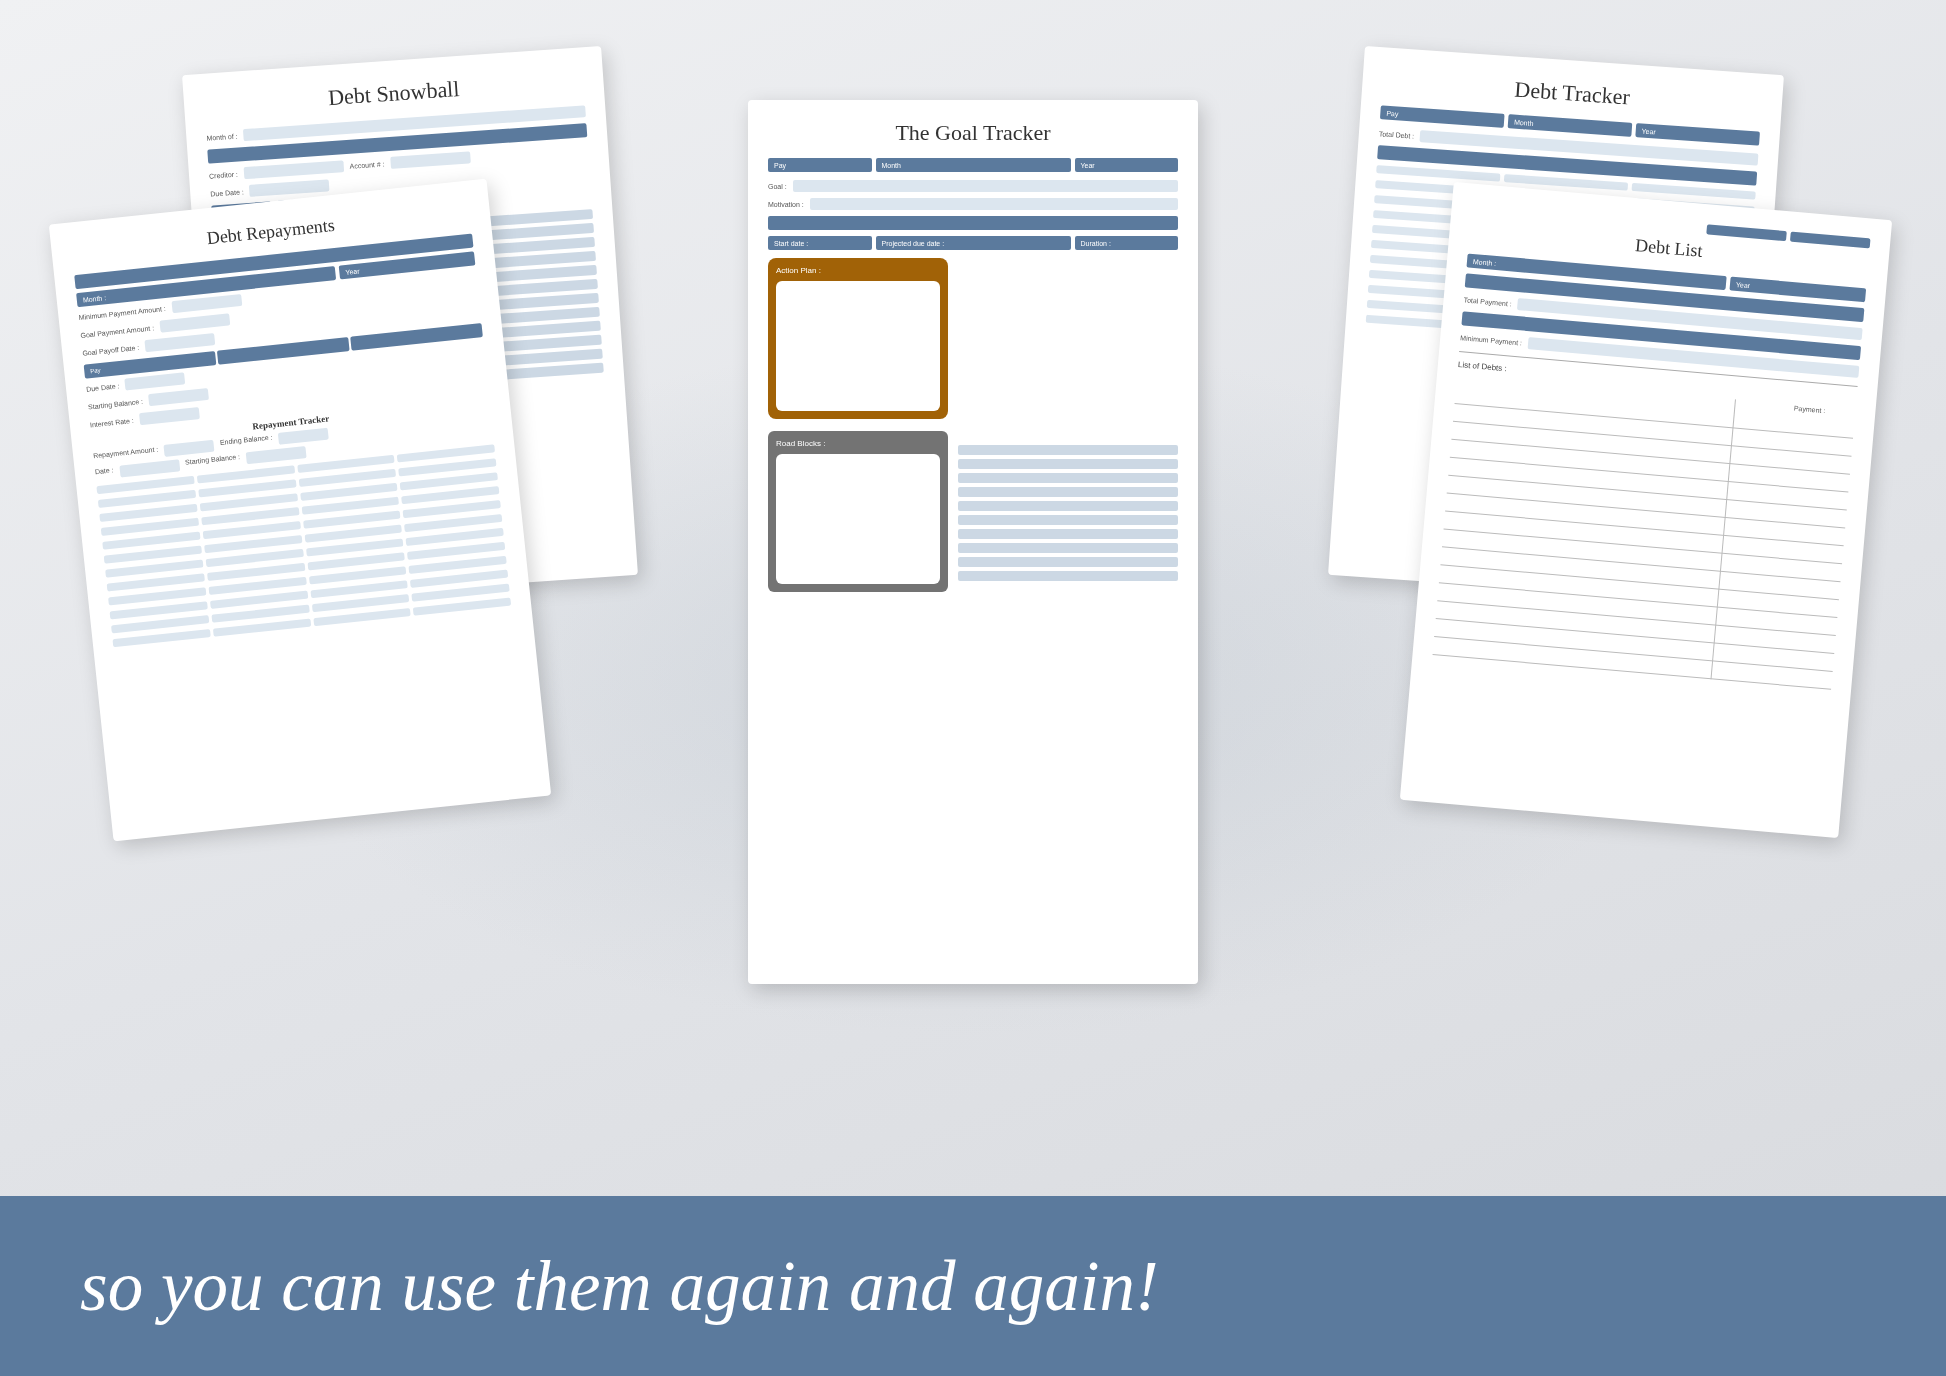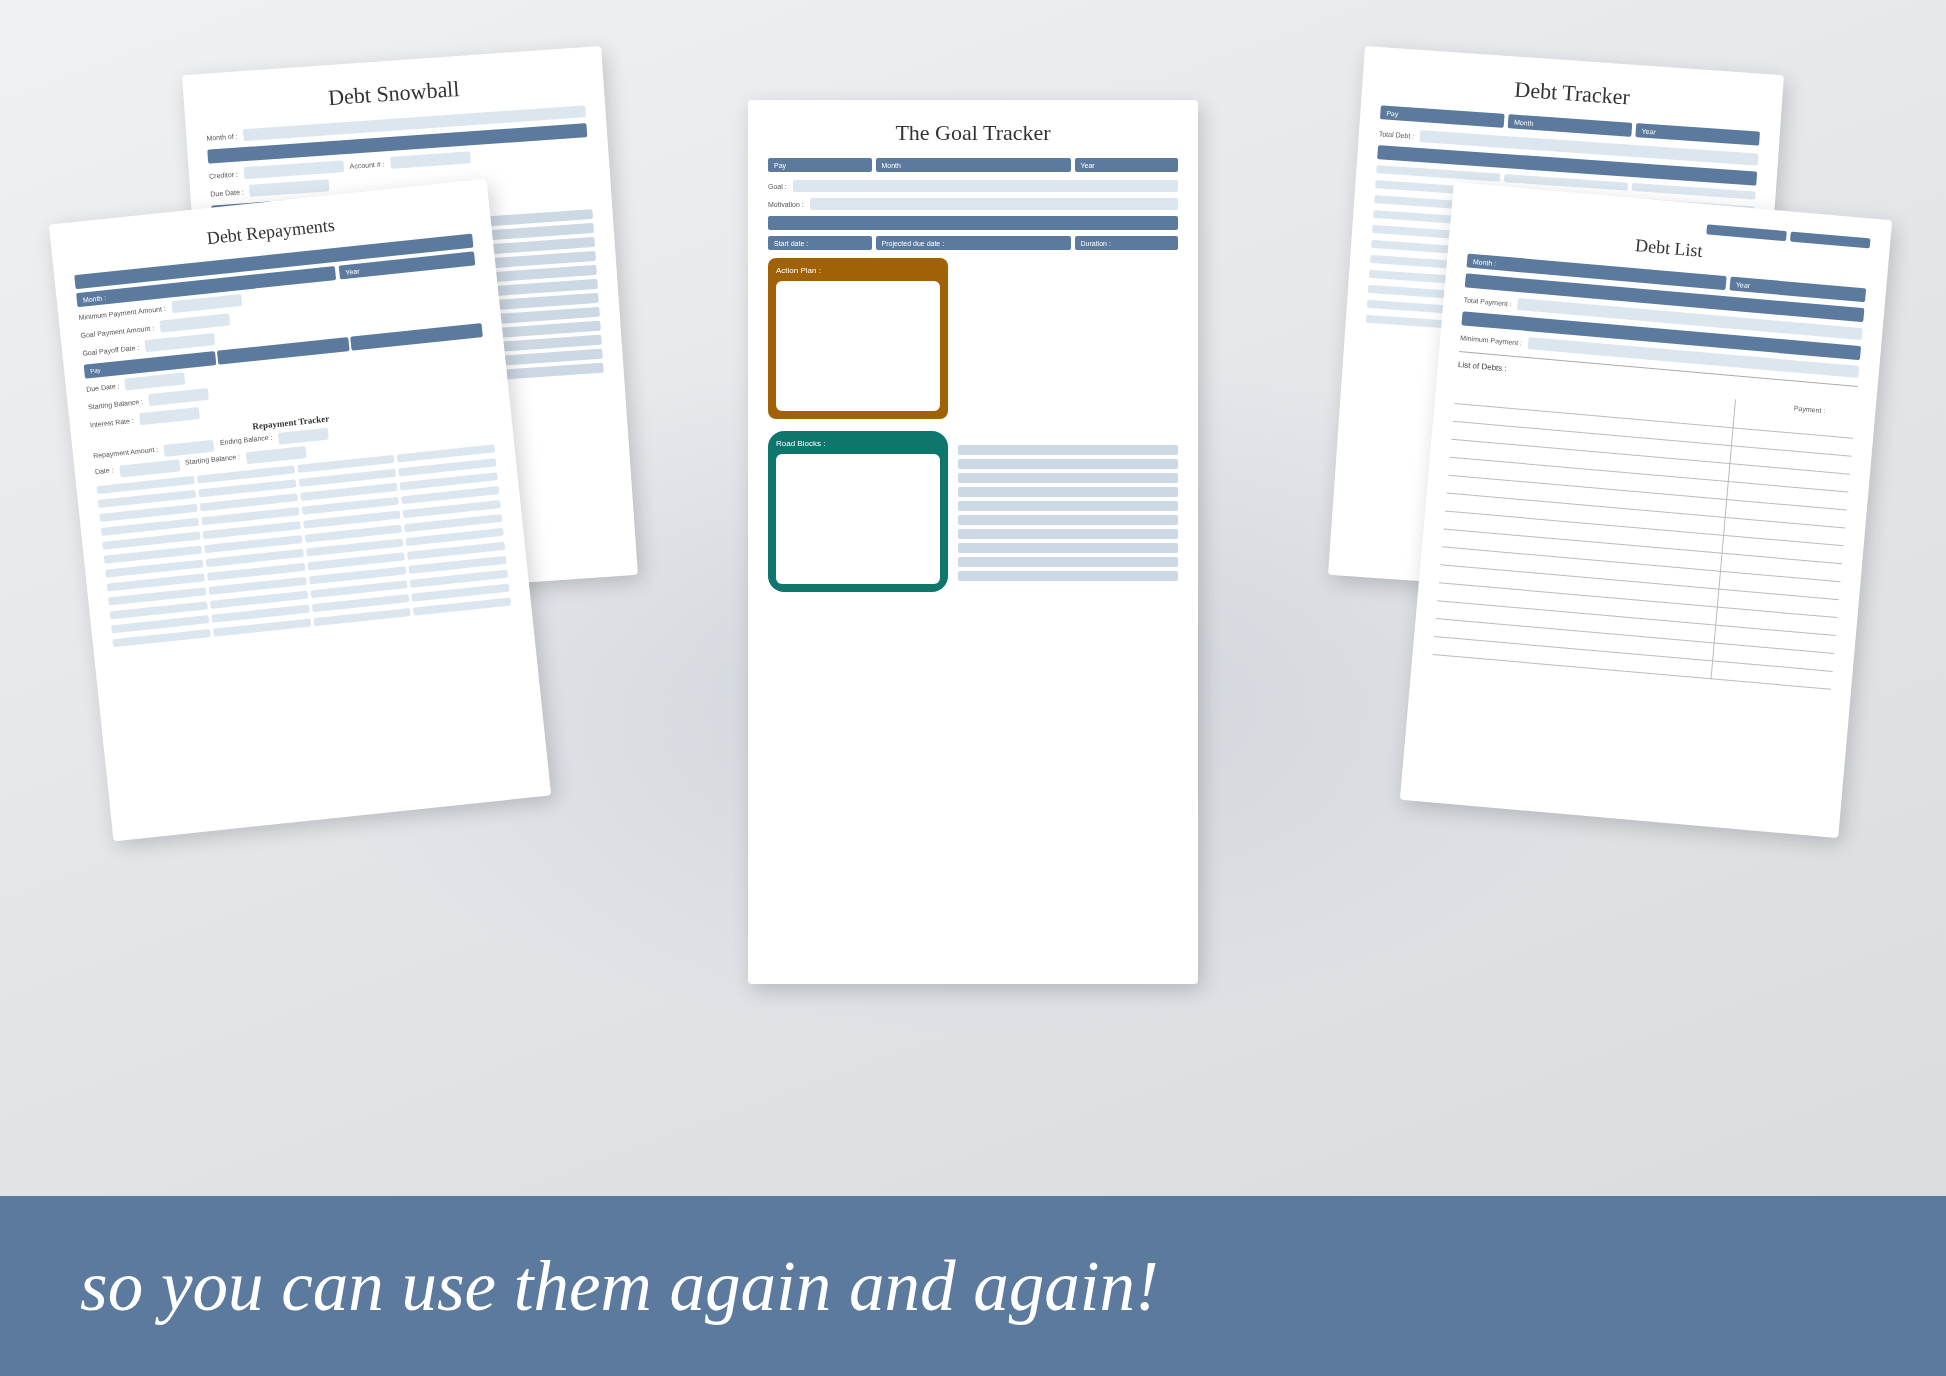--- a/index.html
+++ b/index.html
@@ -551,21 +551,21 @@
           <div style="color:white; font-size:8px; font-family:Arial,sans-serif; margin-bottom:6px;">Action Plan :</div>
           <div style="background:white; border-radius:6px; height:130px;"></div>
         </div>
       </div>
 
     </div>
 
     <div style="display:flex; gap:10px;">
 
       <div style="width:180px; flex-shrink:0;">
-        <div style="background:#0f766e; border-radius:16px; padding:8px;">
+        <div style="background:#737373; border-radius:6px; padding:8px;">
           <div style="color:white; font-size:8px; font-family:Arial,sans-serif; margin-bottom:6px;">Road Blocks :</div>
           <div style="background:white; border-radius:6px; height:130px;"></div>
         </div>
       </div>
 
       <div style="flex:1;">
         <div class="light-bar" style="margin-top:14px;"></div>
         <div class="light-bar"></div>
         <div class="light-bar"></div>
         <div class="light-bar"></div>

